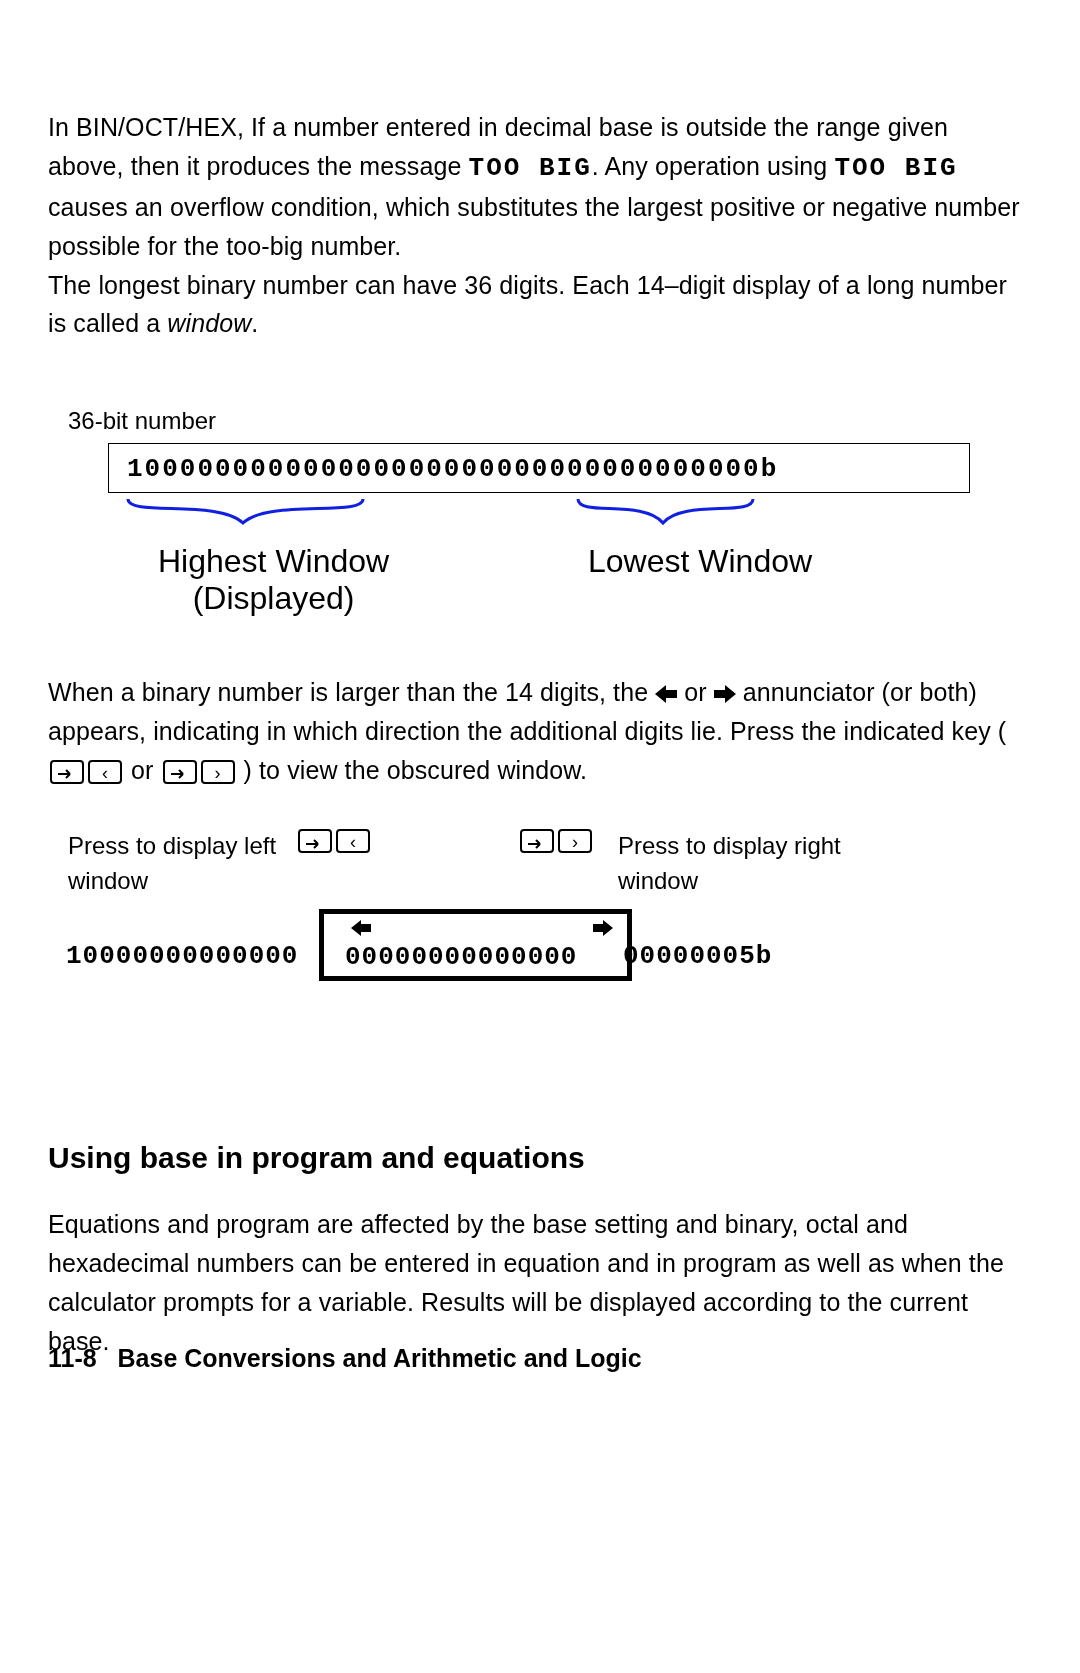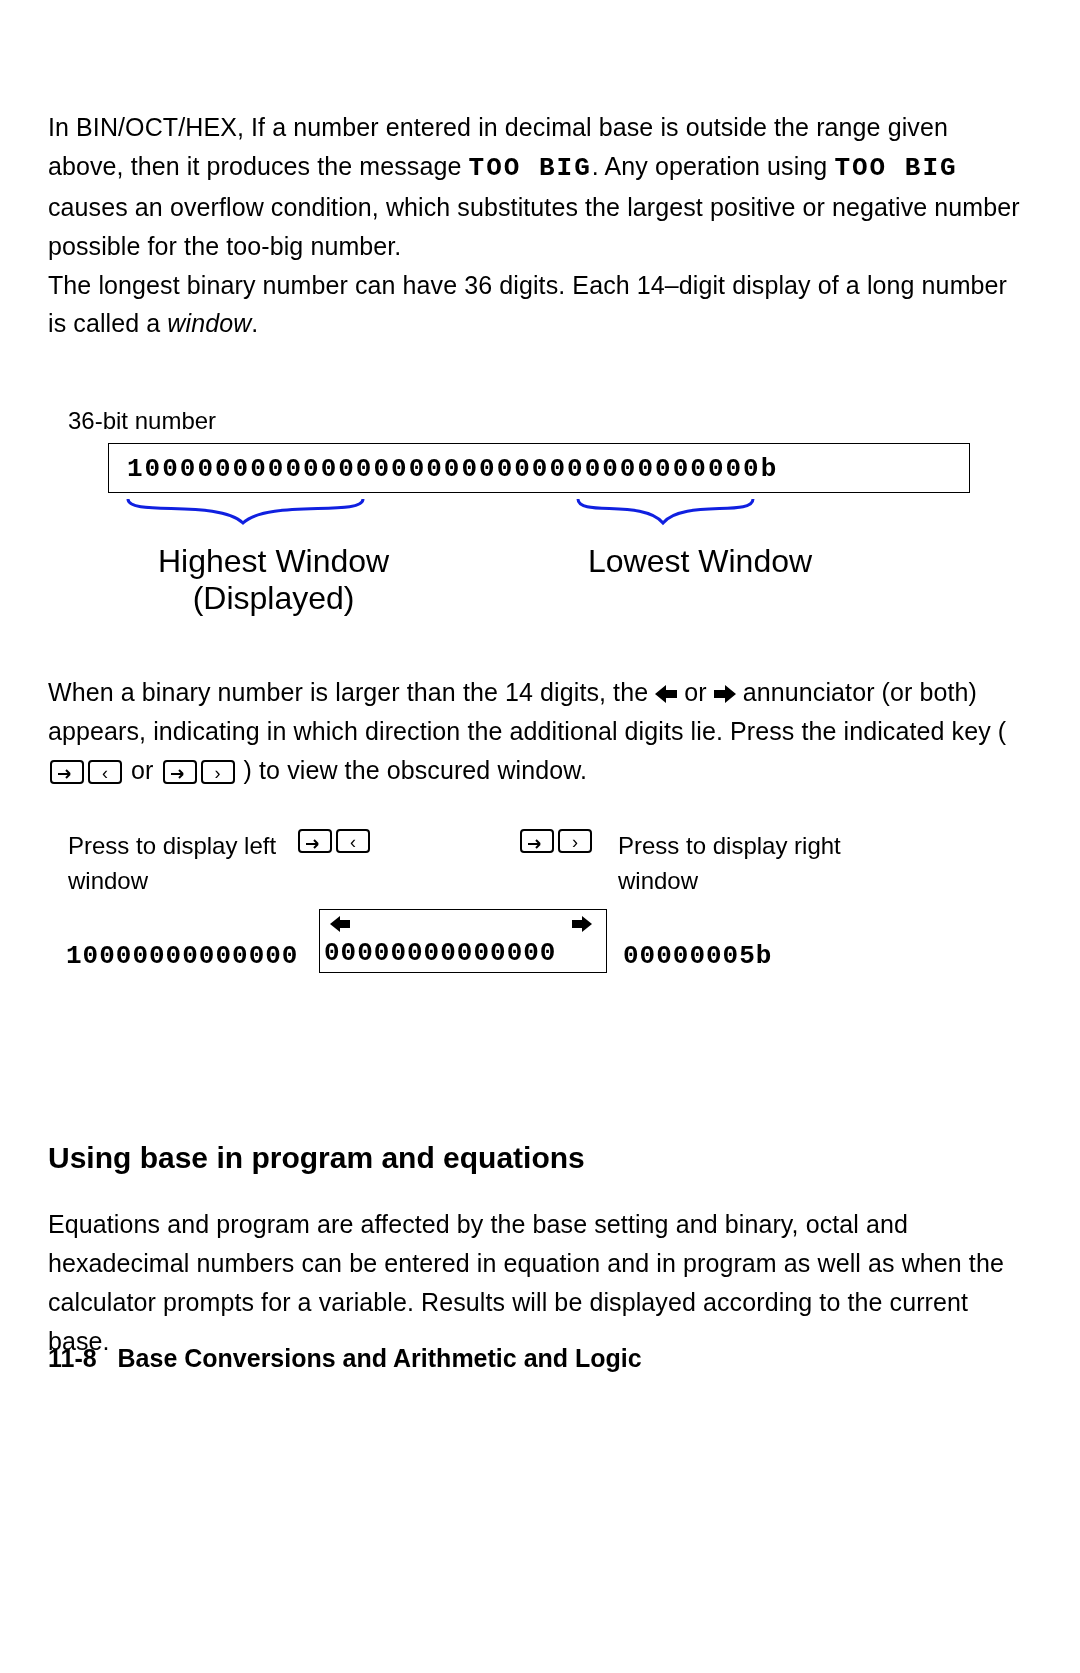--- a/index.html
+++ b/index.html
@@ -15,21 +15,21 @@
   .footer b{font-weight:700;}
   .arrow-svg{display:inline-block;vertical-align:middle;}
   .fig1{position:relative;margin-top:64px;}
   .fig1 .caption-top{font-size:24px;margin-left:20px;margin-bottom:8px;}
   .fig1 .box{border:1px solid #000;margin-left:60px;margin-right:50px;padding:10px 18px 8px 18px;}
   .fig1 .brace-row{position:relative;height:48px;}
   .fig1 .label-row{position:relative;height:72px;font-size:32px;}
   .fig2{position:relative;margin-top:40px;height:200px;}
   .fig2 .lbl{font-size:24px;line-height:1.45;position:absolute;}
   .fig2 .key-cluster{position:absolute;}
-  .fig2 .midbox{position:absolute;border:1px solid #000000;padding:6px 8px 4px 4px;}
+  .fig2 .midbox{position:absolute;border:5px solid #000000;padding:6px 8px 4px 21px;}
   .fig2 .numrow{position:absolute;white-space:nowrap;text-align:center;}
 </style>
 </head>
 <body>
 
 <div class="page">
 
   <div class="para">
     <span>In BIN/OCT/HEX, If a number entered in decimal base is outside the range given above, then it produces the message </span><span class="lcd">TOO BIG</span><span>. Any operation using </span><span class="lcd">TOO BIG</span><span> causes an overflow condition, which substitutes the largest positive or negative number possible for the too-big number.</span>
   </div>

